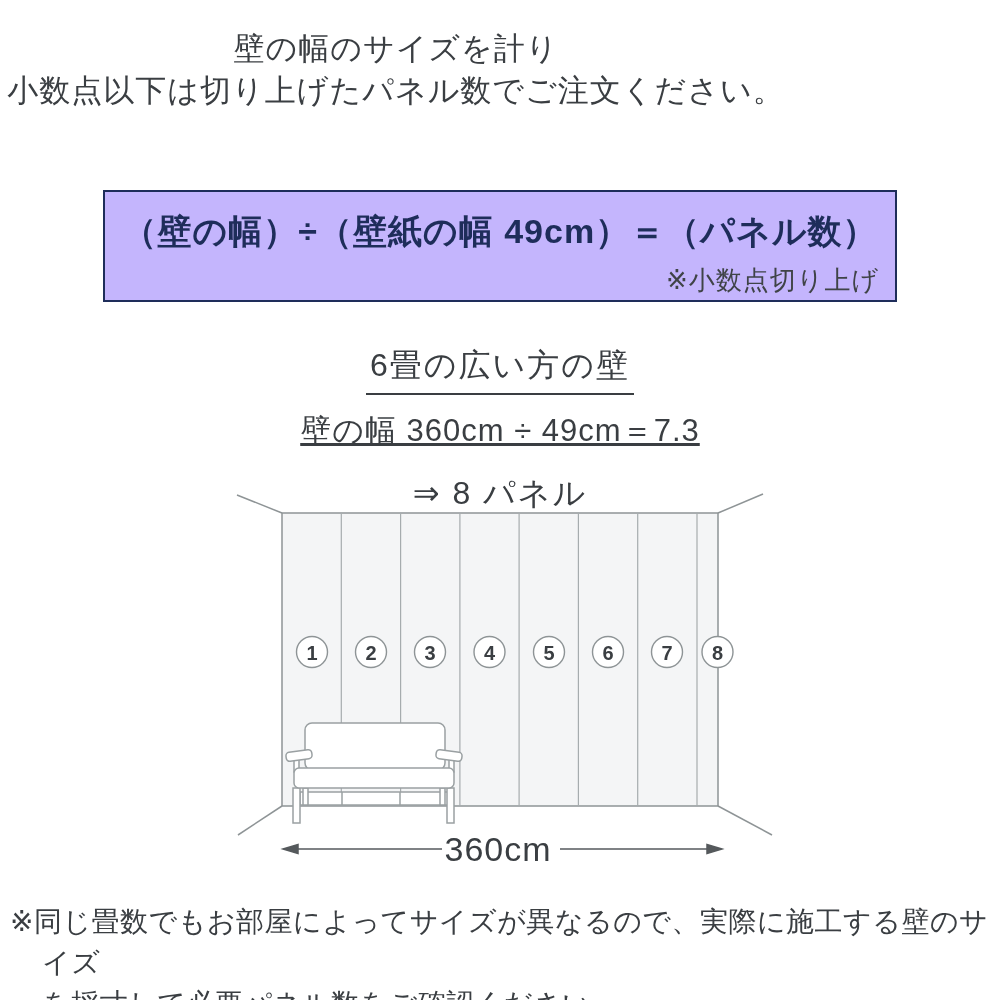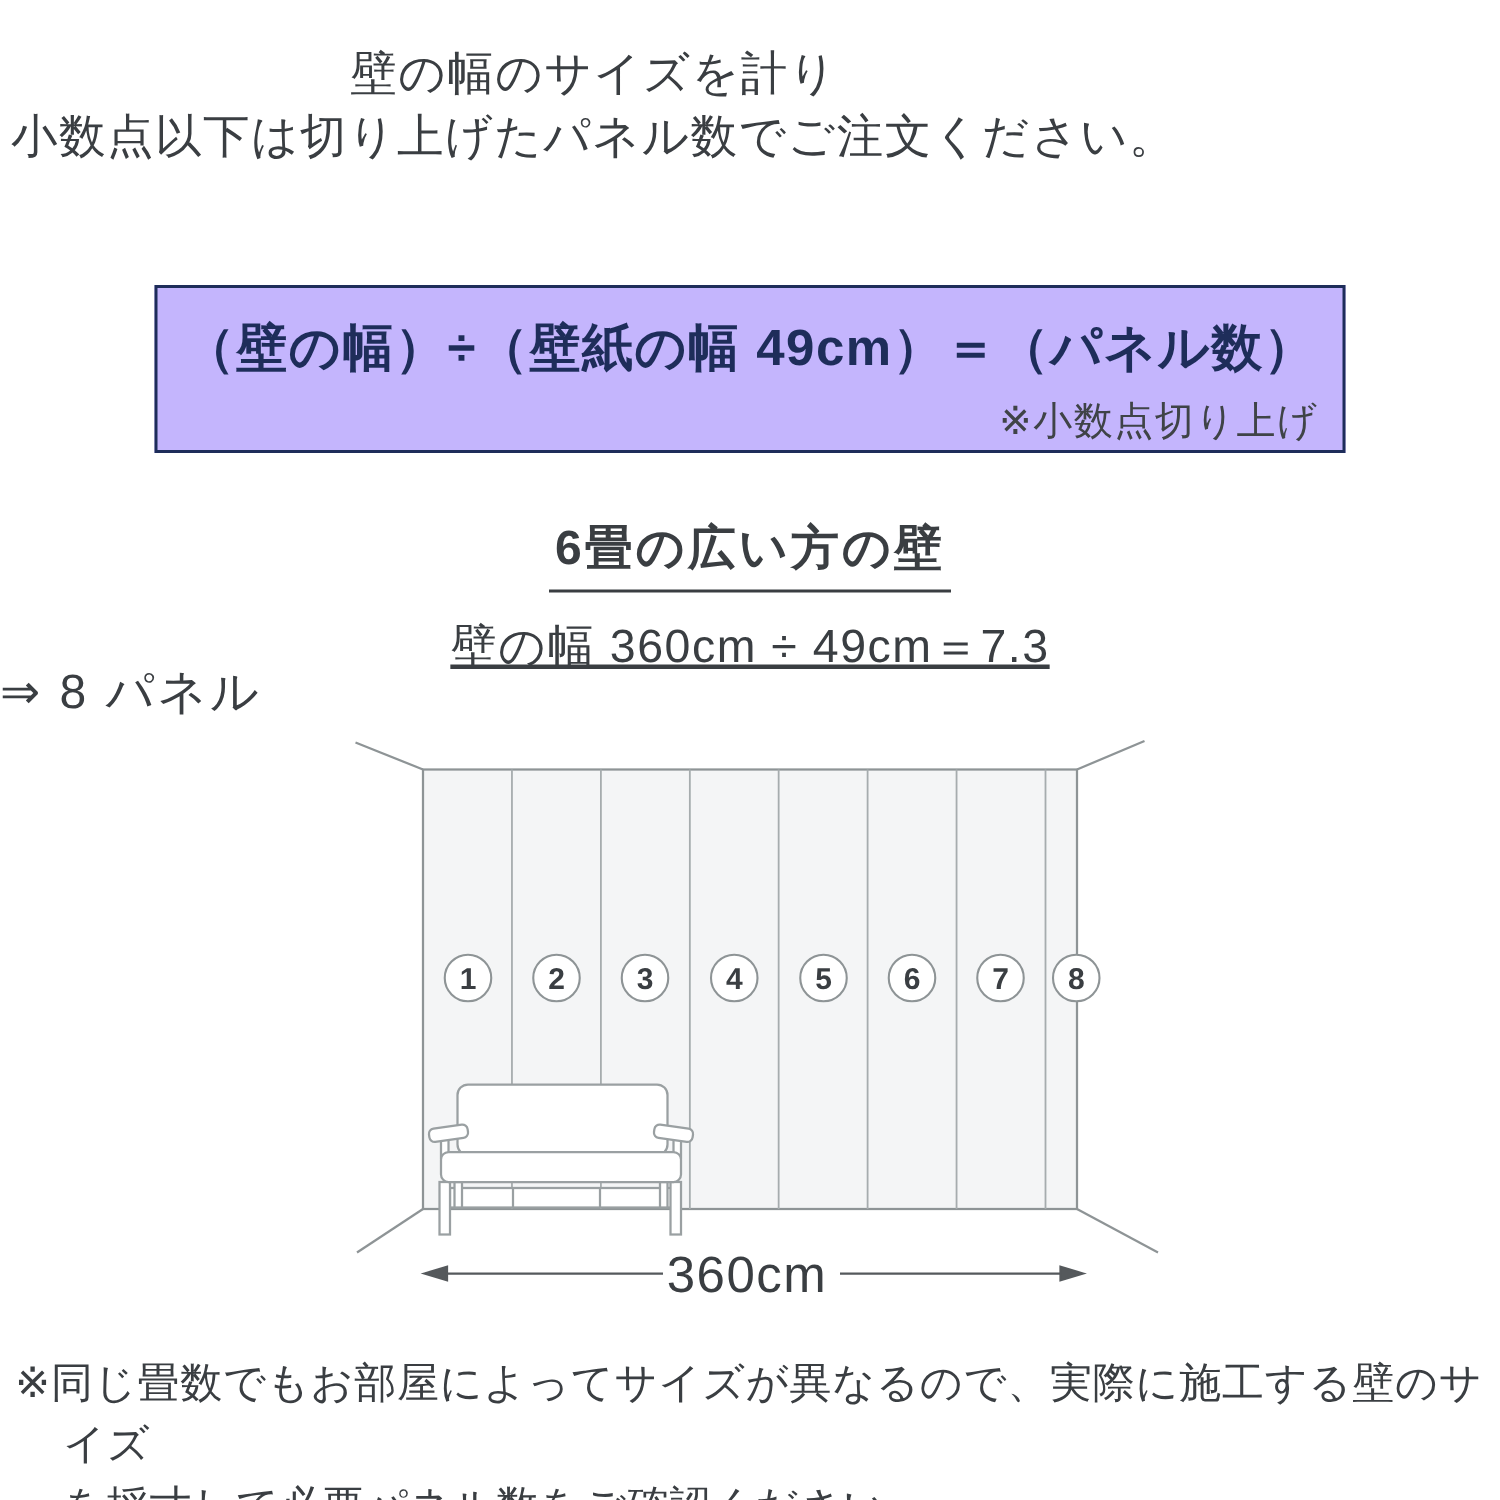--- a/index.html
+++ b/index.html
@@ -29,30 +29,30 @@
   }
   .formula-note{
     margin-top:8px;text-align:right;padding-right:16px;
     font-size:26px;color:#3f4347;letter-spacing:1px;padding-left:46px;
   }
   
   .example-heading-wrap{
     top:344px;left:0;width:1000px;text-align:center;
   }
   .example-heading{
-    display:inline-block;font-size:32px;font-weight:bold;
+    display:inline-block;font-size:32px;font-weight:normal;
     padding:0 4px 5px 4px;border-bottom:2px solid #3a3e42;
     letter-spacing:2px;
   }
   .calc-line1{
     top:410px;left:0;width:1000px;text-align:center;
     font-size:31px;letter-spacing:1px;text-decoration:underline;
   }
   .calc-line2{
-    top:440px;left:0;width:1000px;text-align:left;
+    top:472px;left:0;width:1000px;text-align:center;
     font-size:32px;letter-spacing:2px;
   }
   
   .diagram{top:470px;left:0;width:1000px;height:420px;}
   
   .footnote{
     top:901px;left:10px;width:985px;
     font-size:28px;line-height:41px;letter-spacing:0.5px;
     padding-left:32px;box-sizing:border-box;
   }

